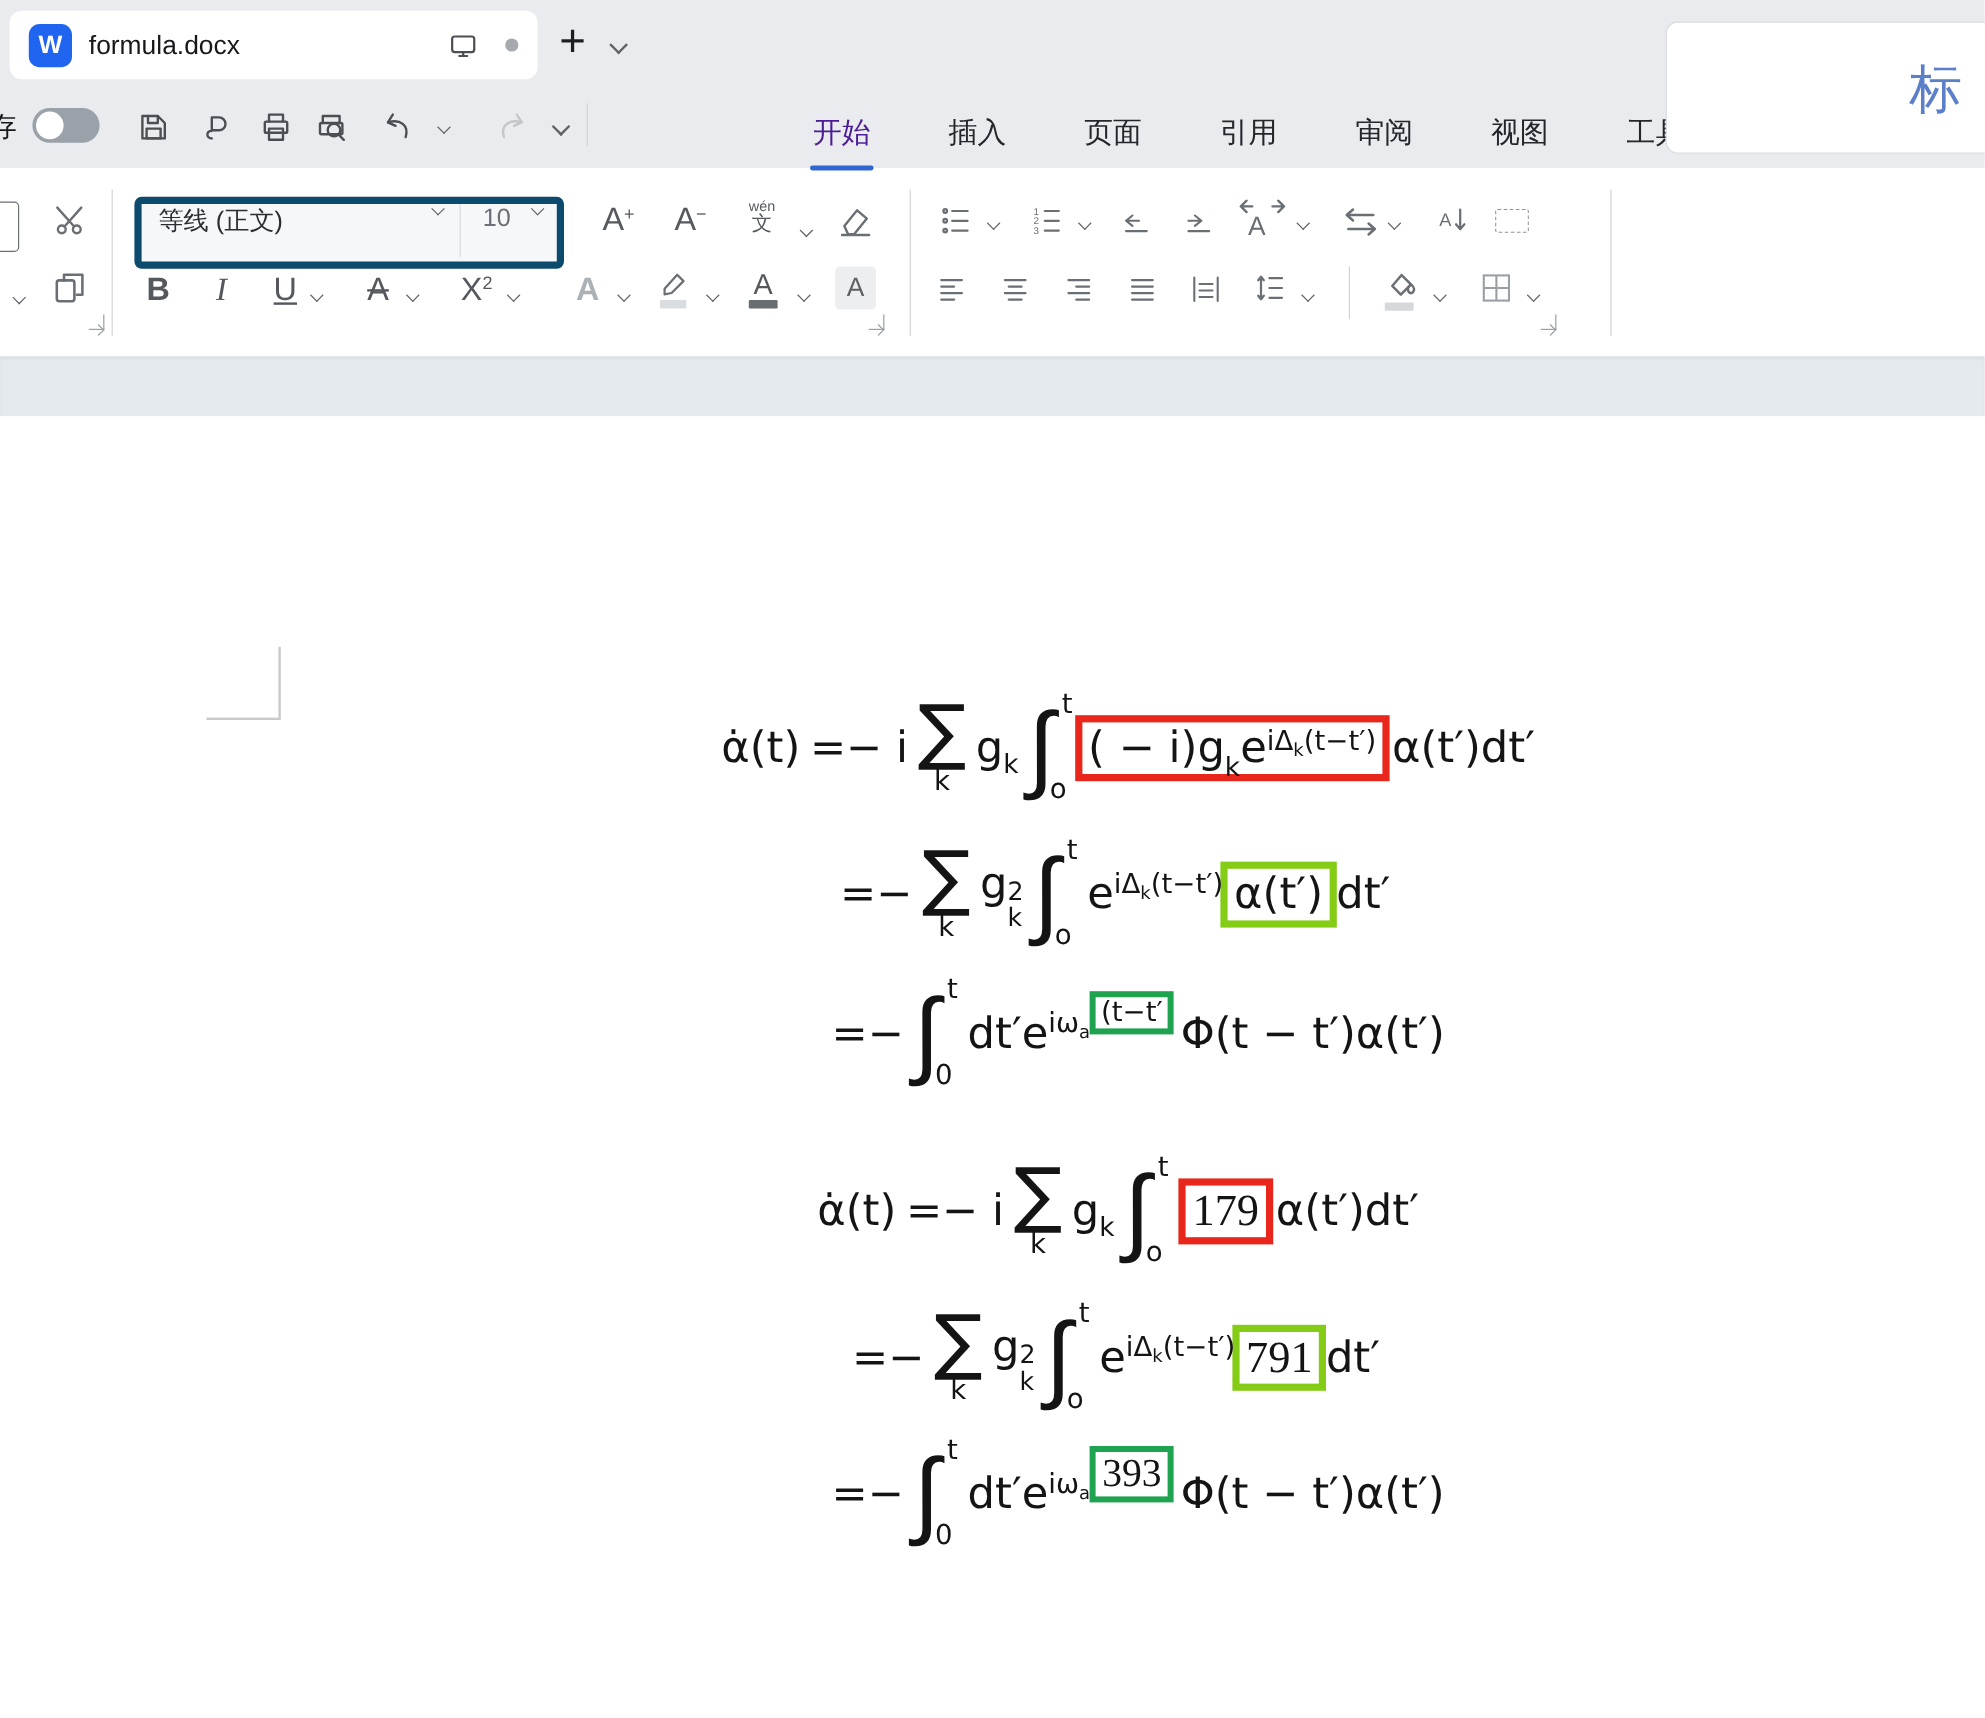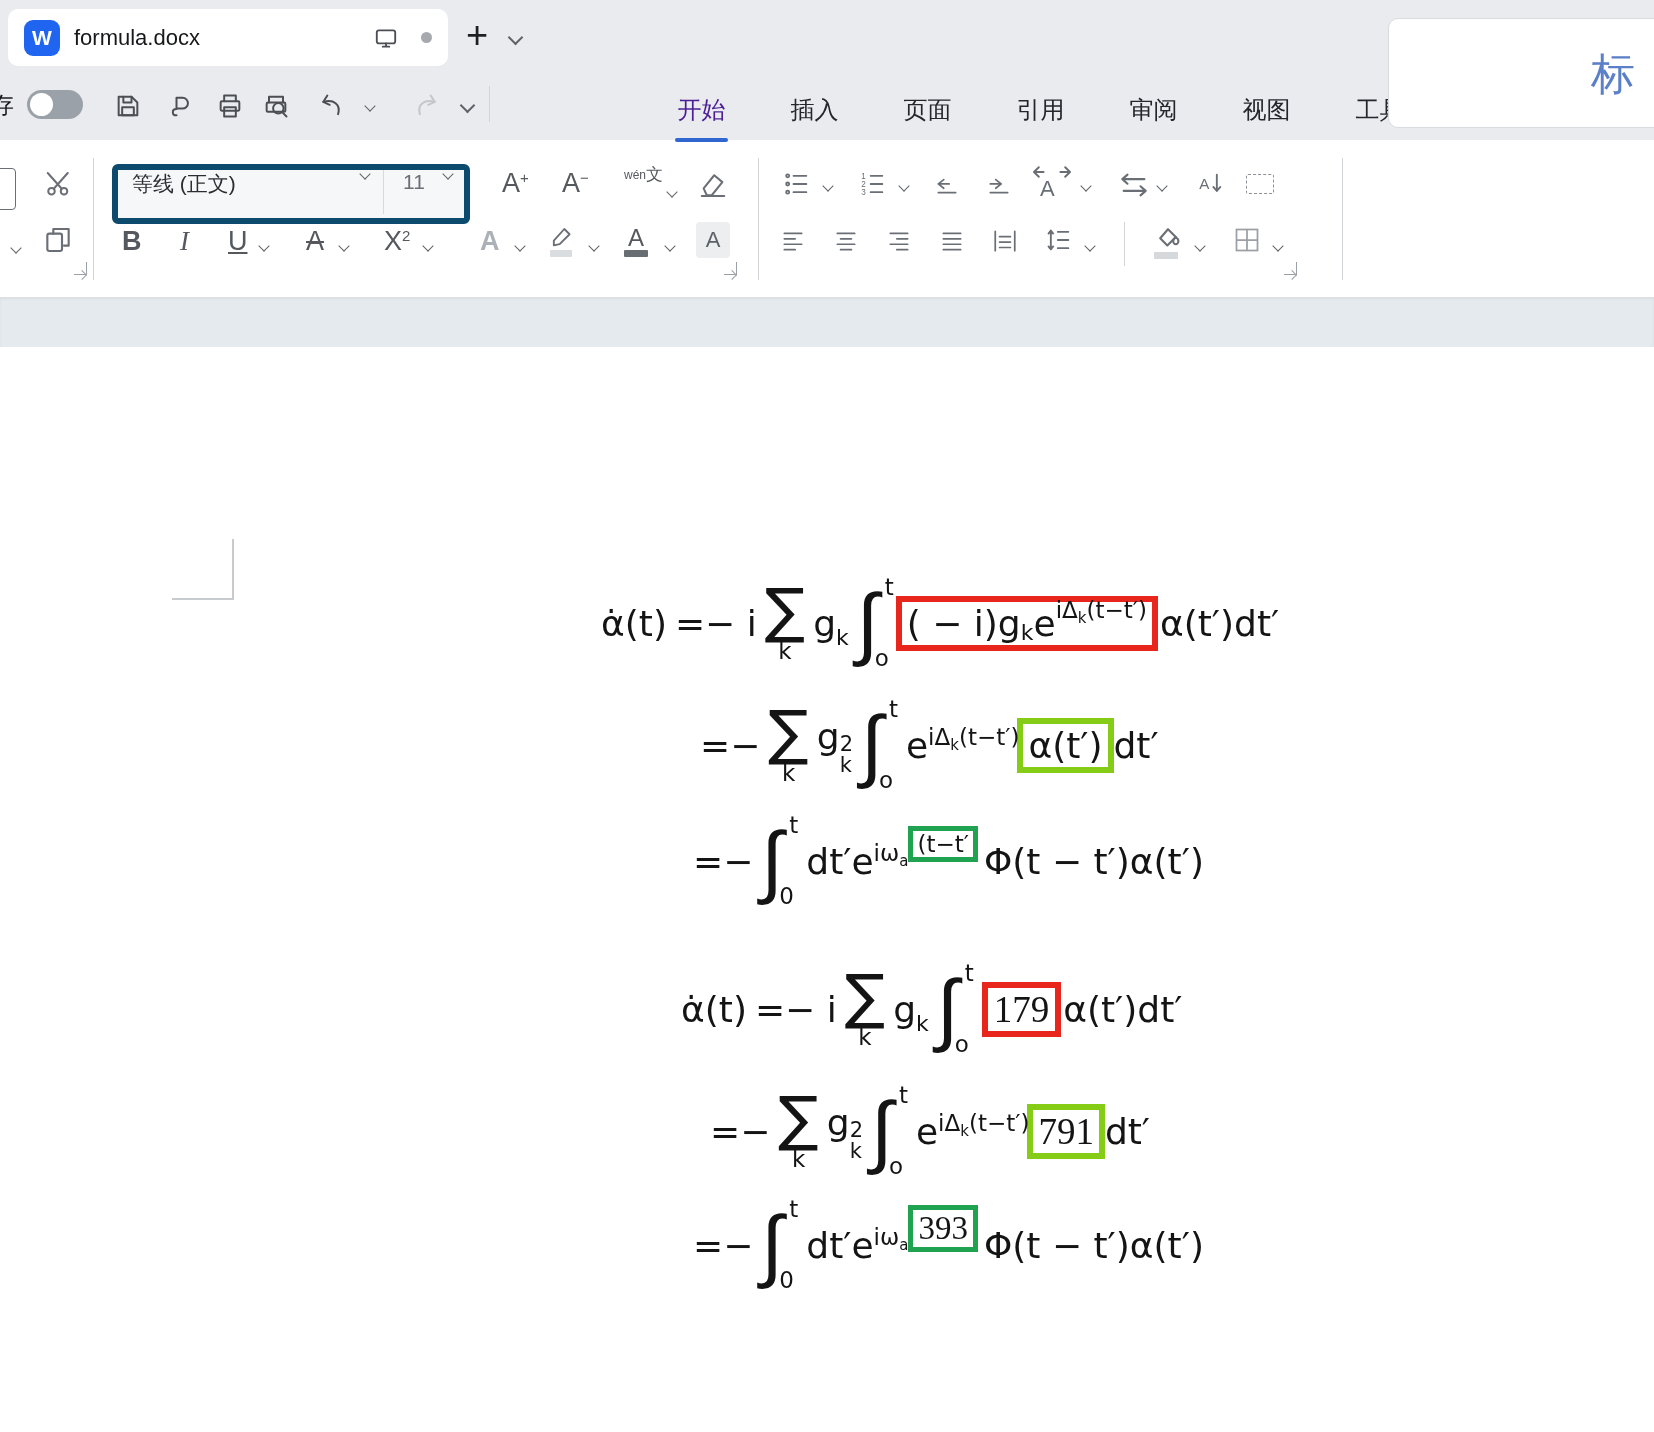--- a/index.html
+++ b/index.html
@@ -53,21 +53,21 @@
   .fx{color:#abb1b7;font-weight:bold}
   .colorbar{position:absolute;height:7px;border-radius:1px}
   .shadebox{position:absolute;width:34px;height:36px;background:#eceef0;border-radius:4px;
             display:flex;align-items:center;justify-content:center;font-size:22px;color:#5d6267}
   .dashrect{position:absolute;width:26px;height:18px;border:1.6px dashed #8d9298;border-radius:2px}
   .launch{position:absolute;width:12px;height:12px;border-right:1.6px solid #9aa0a6;
           border-bottom:1.6px solid #9aa0a6}
   .launch::after{content:"";position:absolute;right:-1px;bottom:-1px;width:6px;height:6px;
           border-right:1.6px solid #9aa0a6;border-bottom:1.6px solid #9aa0a6;transform:rotate(-45deg);
           transform-origin:bottom right}
-  .phon{position:absolute;display:flex;flex-direction:row;align-items:center;line-height:1;color:#55595e}
+  .phon{position:absolute;display:flex;flex-direction:column;align-items:center;line-height:1;color:#55595e}
   .phon .t{font-size:12px}.phon .b{font-size:17px}
 
   
   .gal{position:absolute;left:1388px;top:18px;width:300px;height:108px;border:1px solid #d9dcdf;
        border-radius:10px;background:#ffffff}
   .gal .norm{position:absolute;left:22px;top:22px;width:164px;height:64px;border:2px solid #cdd1d4;
        border-radius:6px;background:#ffffff;display:flex;align-items:center;justify-content:center;
        font-size:25px;color:#2a2d31}
   .gal .head{position:absolute;left:202px;top:26px;font-size:44px;color:#5b7fc8;white-space:nowrap}
 
@@ -85,21 +85,21 @@
   .int{font-size:80px;line-height:.95;font-weight:200}
   .ilims{display:inline-flex;flex-direction:column;justify-content:space-between;height:94px;
          font-size:23px;line-height:1}
   .ilims .itop{margin-left:6px}
   .ilims .ibot{margin-left:-4px}
   .sub{font-size:22px;display:inline-block;transform:translateY(9px)}
   .sup{font-size:23px;display:inline-block;transform:translateY(-13px)}
   .ssub{font-size:15px;display:inline-block;transform:translateY(5px)}
   .gstack{display:inline-flex;flex-direction:column;align-items:flex-start;font-size:21px;
           line-height:1.02;transform:translateY(2px)}
-  .mbox{display:inline-flex;align-items:center;padding:1px 5px}
+  .mbox{display:inline-flex;align-items:flex-end;padding:1px 5px}
   .mbox.red{border:6px solid #e8261b}
   .mbox.blue{border:6px solid #84cc16}
   .supbox{display:inline-block;transform:translateY(-17px);padding:0 4px;font-size:23px}
   .supbox.green{border:5px solid #1fa351}
   .serif{font-family:"Liberation Serif",serif;font-size:37px}
   .serif.smaller{font-size:33px}
 </style>
 </head>
 <body>
 
@@ -177,21 +177,21 @@
 <svg class="rb ric" style="left:42px;top:222px" width="32" height="34" viewBox="0 0 24 24">
   <rect x="4" y="8" width="11" height="13" rx="1.5"></rect>
     <path d="M8.5 8V4.5H20V17h-3.5"></path>
 </svg>
 <div class="vdiv" style="left:93px;top:158px;height:122px"></div>
 
 <div class="combo" style="top:164px">
   <span class="name">等线 (正文)</span>
   <span class="chev sm" style="margin-right:14px"></span>
   <span class="sep"></span>
-  <span class="size">11</span>
+  <span class="size">10</span>
   <span class="chev sm" style="margin-right:12px"></span>
 </div>
 <div class="rb ltr" style="left:502px;top:170px"><span>A</span><span class="supmod">+</span></div>
 <div class="rb ltr" style="left:562px;top:170px"><span>A</span><span class="supmod">−</span></div>
 <div class="phon" style="left:624px;top:166px">
   <span class="t">wén</span>
     <span class="b">文</span>
 </div>
 <span class="chev abs sm" style="left:668px;top:188px"></span>
 <svg class="rb ric" style="left:698px;top:168px" width="30" height="32" viewBox="0 0 24 24">

